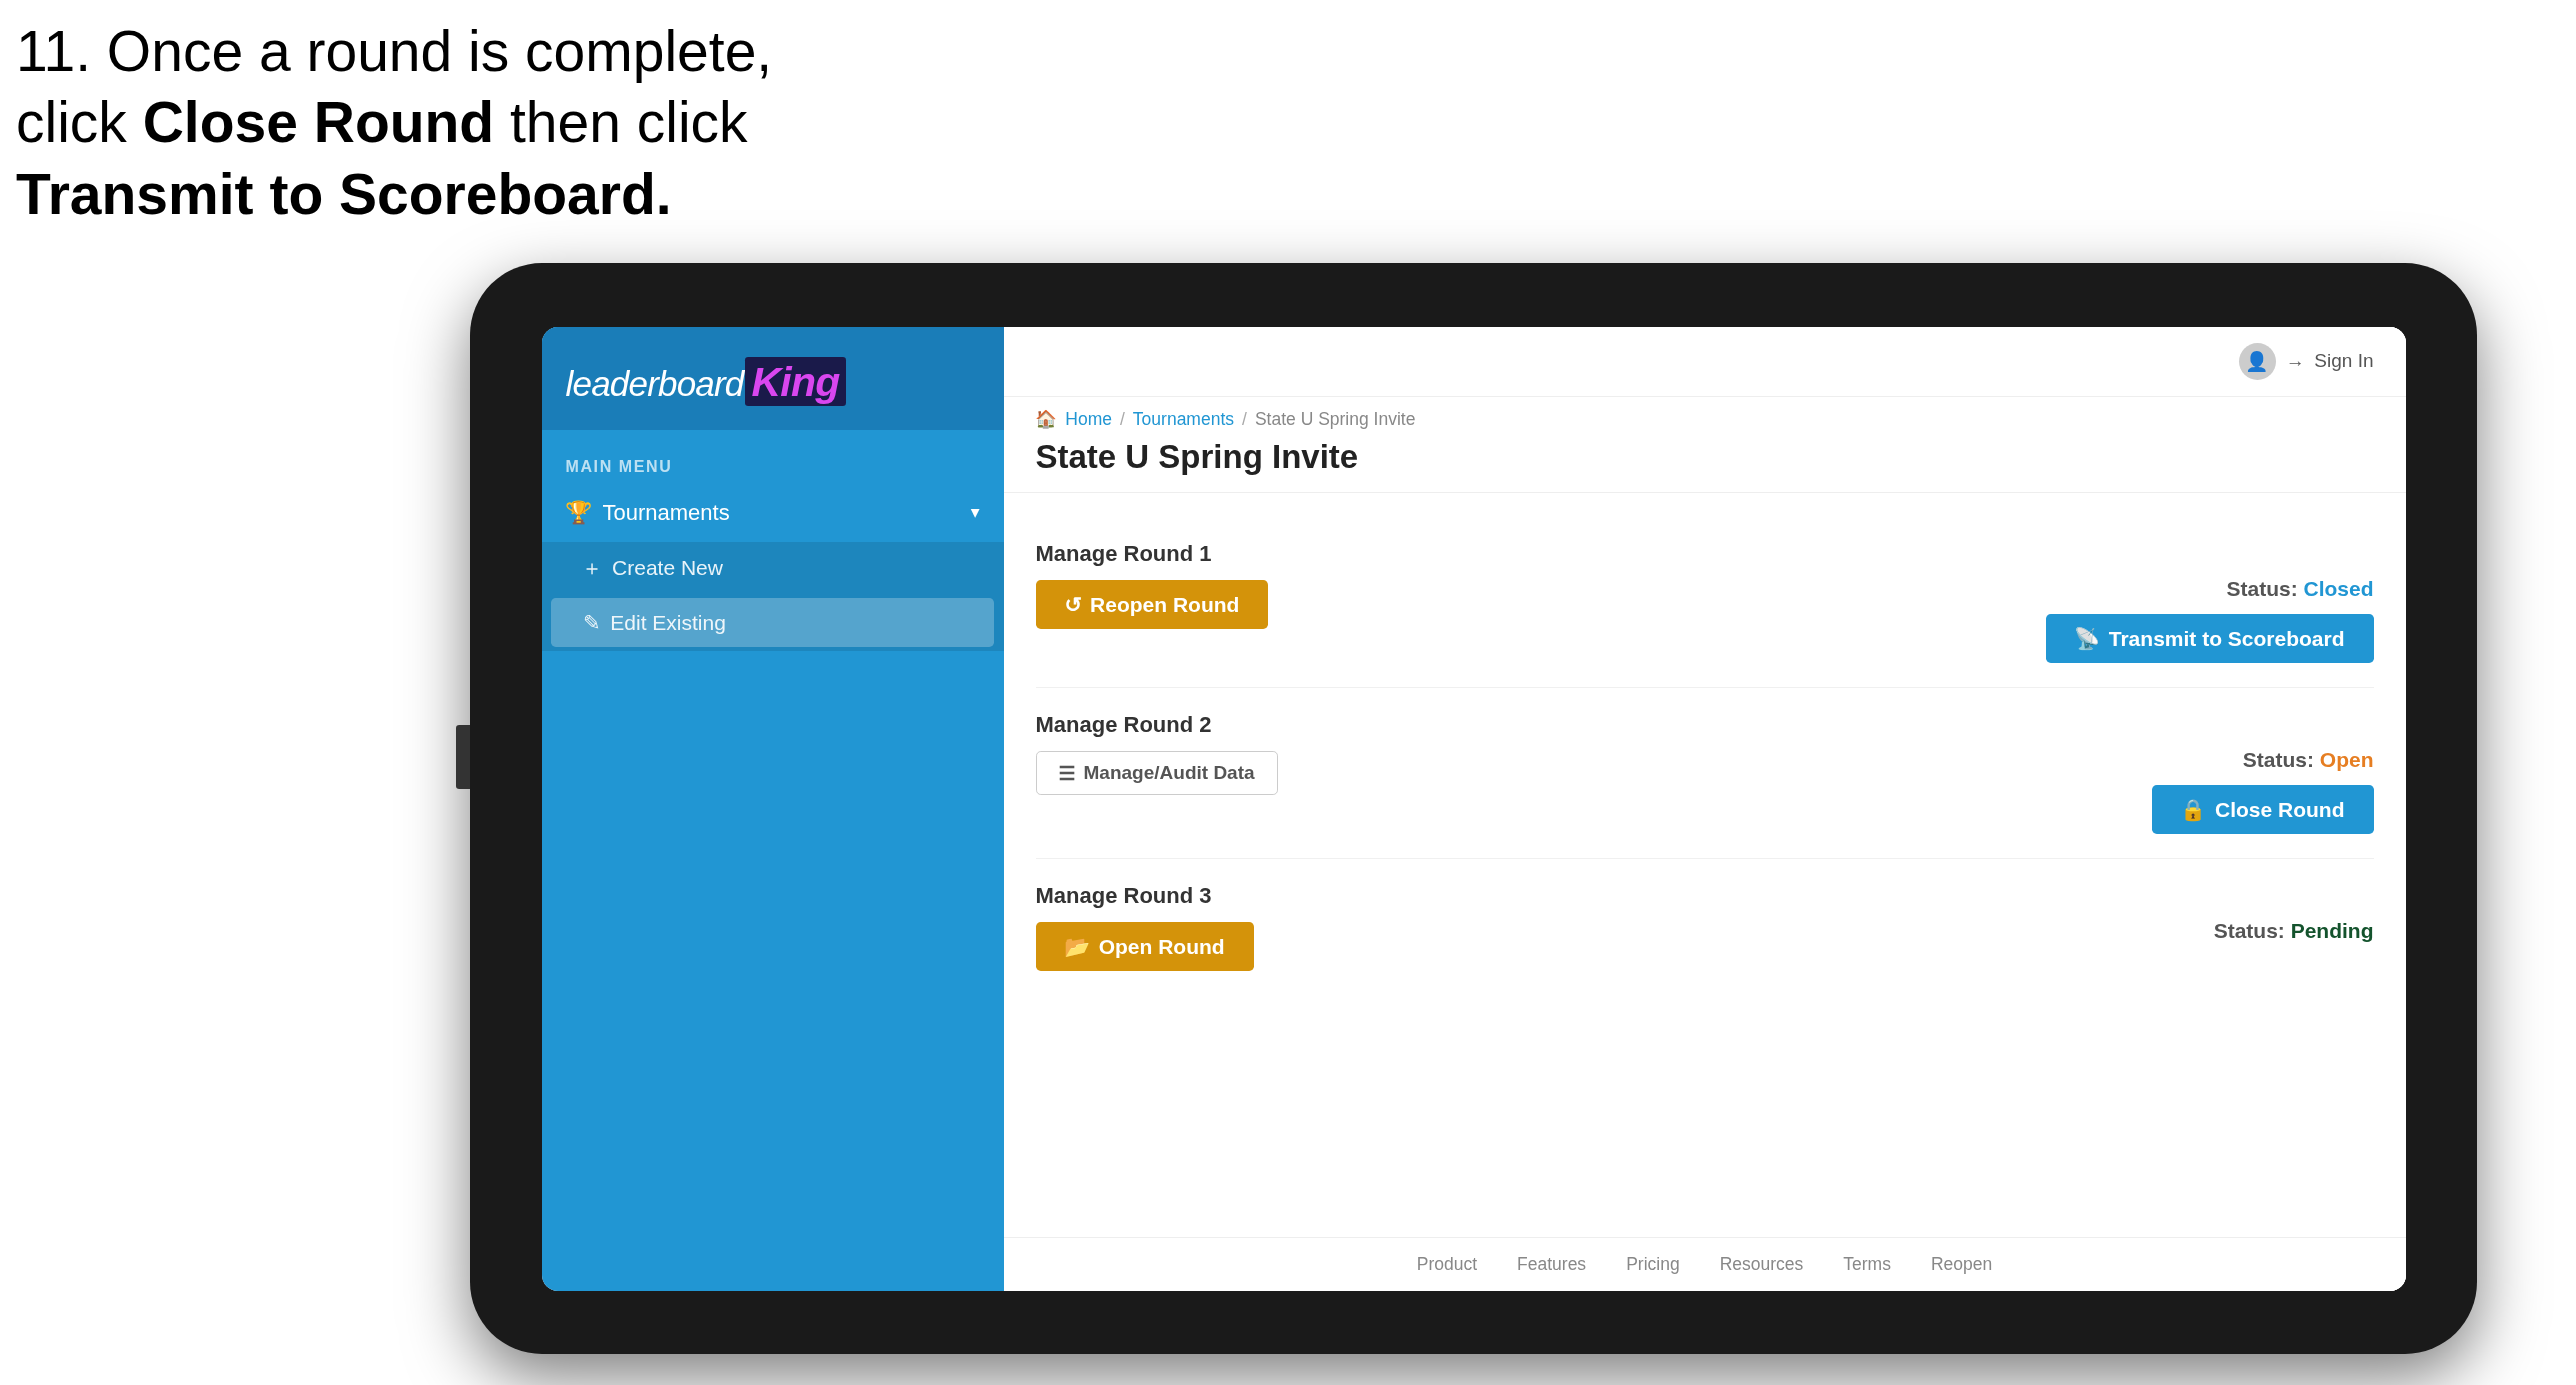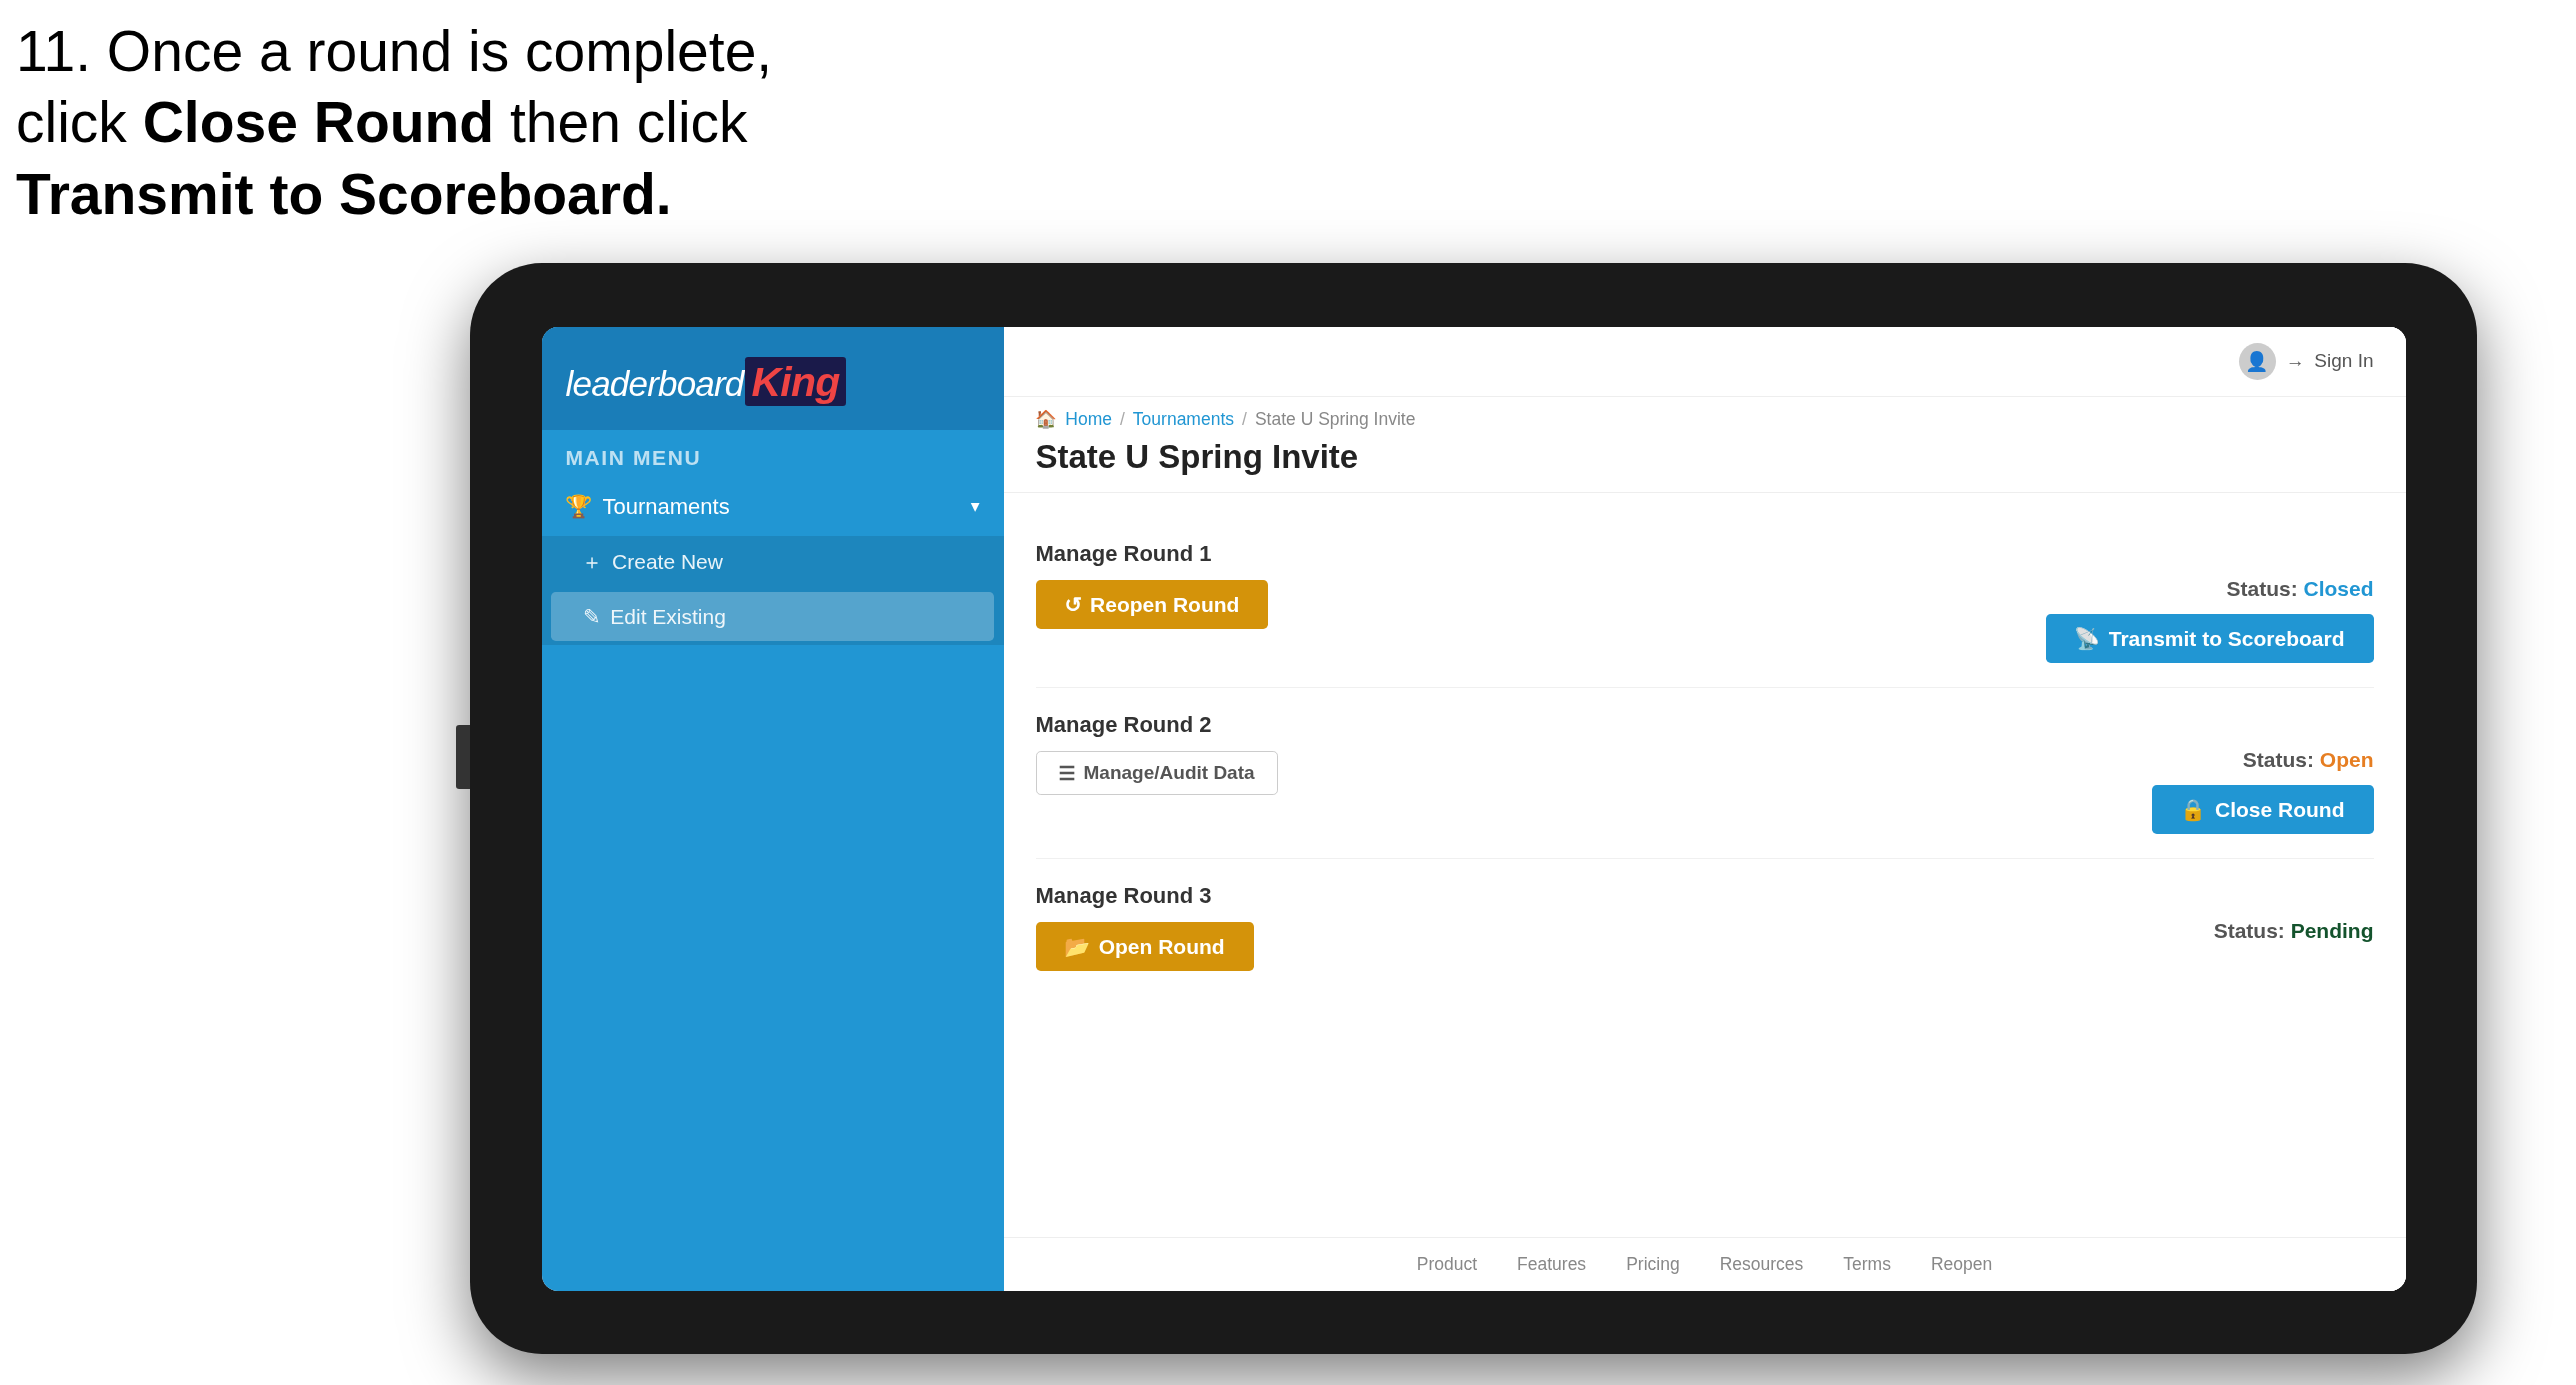--- a/index.html
+++ b/index.html
@@ -76,22 +76,22 @@
     }
 
     .logo-text {
       font-size: 38px;
       font-weight: 400;
       color: white;
       letter-spacing: -0.8px;
     }
 
     .main-menu-label {
-      padding: 16px 24px 8px 24px;
-      font-size: 21px;
+      padding: 28px 24px 8px 24px;
+      font-size: 16px;
       color: rgba(255,255,255,0.7);
       letter-spacing: 1.6px;
       font-weight: 600;
       text-transform: uppercase;
     }
 
     .sidebar-item {
       display: flex;
       align-items: center;
       padding: 16px 24px;
@@ -318,21 +318,21 @@
 </svg>
 
 <div class="tablet-shell">
   <div class="tablet-side-btn"></div>
 
   <div class="tablet-screen">
 
     <div class="sidebar">
       <div class="logo-area">
         <div class="logo-text">
-          <span style="font-style:italic; font-size:35px;">leaderboard</span><span style="font-style:italic; font-weight:900; font-size:41px; background:#1a1a4a; color:#ef4444; padding:1.6px 6.4px; margin-left:1.6px; border-radius:3.2px;">King</span>
+          <span style="font-style:italic; font-size:35px;">leaderboard</span><span style="font-style:italic; font-weight:900; font-size:41px; background:#1a1a4a; color:#d946ef; padding:1.6px 6.4px; margin-left:1.6px; border-radius:3.2px;">King</span>
         </div>
       </div>
 
       <div class="main-menu-label">MAIN MENU</div>
 
       <div class="sidebar-item">
         <span class="icon">🏆</span>
         <span>Tournaments</span>
         <span class="chevron">▾</span>
       </div>

